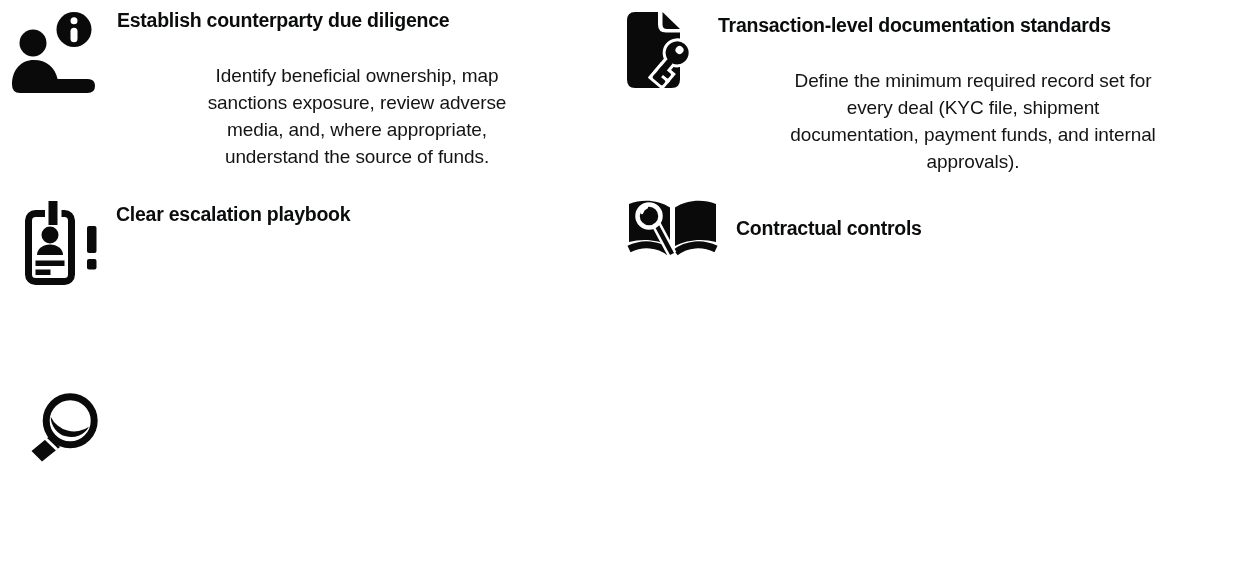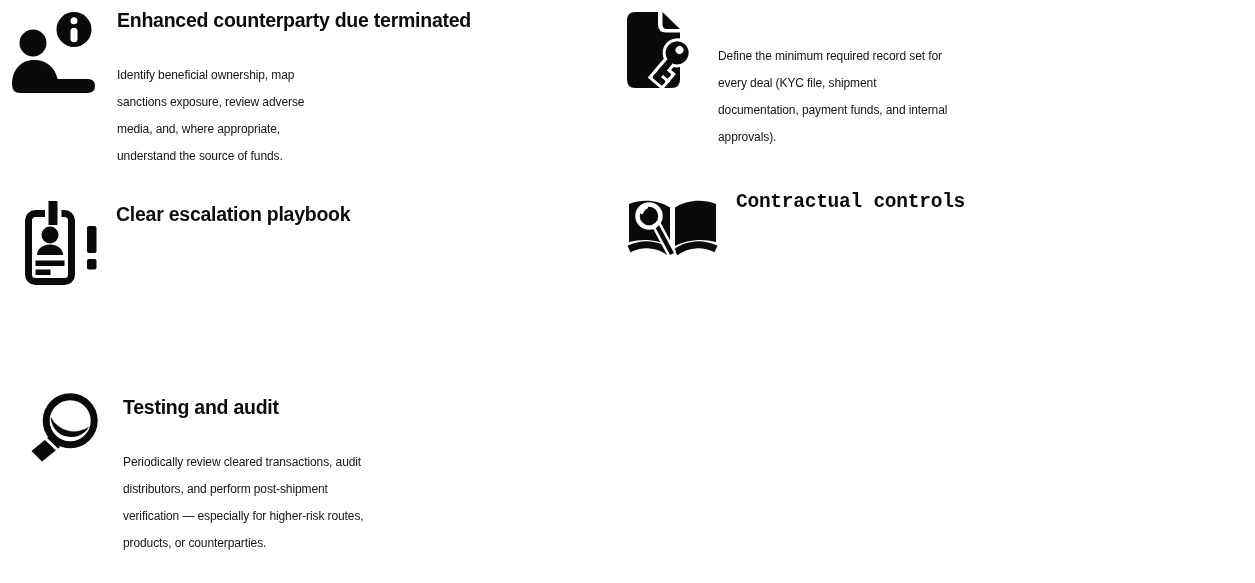--- a/index.html
+++ b/index.html
@@ -9,53 +9,53 @@
   }
   .item{position:absolute;inset:0;}
   .icon{position:absolute;display:block;}
   .icon svg{display:block;width:100%;height:100%;fill:#0a0a0a;}
   .text{position:absolute;}
   .text h3{
     margin:0;font-size:19.5px;line-height:24px;font-weight:700;
     letter-spacing:-0.25px;color:#0b0c0d;
   }
   .text p{
-    margin:30px 0 0 0;font-size:12px;line-height:27px;font-weight:400;
-    letter-spacing:-0.1px;color:#131416;white-space:pre-line;
+    margin:30px 0 0 0;font-size:19px;line-height:27px;font-weight:400;
+    letter-spacing:-0.1px;color:#131416;white-space:pre-line;text-align:center;
   }
   
   .i1{left:11px;top:11px;width:84px;height:83px;}
   .i2{left:626px;top:11px;width:73px;height:82px;}
   .i3{left:24px;top:200px;width:74px;height:86px;}
   .i4{left:627px;top:198px;width:91px;height:62px;}
   .i5{left:30px;top:391px;width:69px;height:71px;}
   .t1{left:117px;top:8px;width:480px;}
   .t2{left:718px;top:13px;width:510px;}
   .t3{left:116px;top:202px;width:490px;}
-  .t4{left:736px;top:190px;width:500px;font-family:Liberation Mono, monospace;}
+  .t4{left:736px;top:216px;width:500px;}
   .t5{left:123px;top:395px;width:525px;}
 </style>
 </head>
 <body>
 
 <div class="canvas">
 
   <section class="item">
     <span class="icon i1">
       <svg viewBox="0 0 84 83" xmlns="http://www.w3.org/2000/svg">
         <circle cx="63" cy="18.5" r="17.5"></circle>
         <circle cx="63" cy="9.8" r="3.5" fill="#fff"></circle>
         <rect x="59.5" y="16.8" width="7" height="14.4" rx="3.5" fill="#fff"></rect>
         <circle cx="22" cy="32" r="17.5" fill="#fff"></circle>
         <circle cx="22" cy="32" r="13.5"></circle>
         <path d="M23 49 C9.5 49 1 59.5 1 73.5 Q1 82 9 82 L76.5 82 Q84 82 84 75 Q84 68 76.8 68 L46.6 68 C44.2 56.5 35.5 49 23 49 Z"></path>
       </svg>
     </span>
     <div class="text t1">
-      <h3>Enhanced counterparty due terminated</h3>
+      <h3>Establish counterparty due diligence</h3>
       <p>Identify beneficial ownership, map
 sanctions exposure, review adverse
 media, and, where appropriate,
 understand the source of funds.</p>
     </div>
   </section>
 
   <section class="item">
     <span class="icon i2">
       <svg viewBox="0 0 73 82" xmlns="http://www.w3.org/2000/svg">
@@ -70,20 +70,21 @@
         <g transform="rotate(40 46 48)">
           <circle cx="46" cy="40" r="11.5"></circle>
           <circle cx="46" cy="36.3" r="4" fill="#fff"></circle>
           <rect x="42.6" y="50" width="6.8" height="24" rx="2"></rect>
           <rect x="42.6" y="60" width="13" height="6" rx="1.5"></rect>
           <rect x="42.6" y="69" width="13" height="6" rx="1.5"></rect>
         </g>
       </svg>
     </span>
     <div class="text t2">
+      <h3>Transaction-level documentation standards</h3>
       <p>Define the minimum required record set for
 every deal (KYC file, shipment
 documentation, payment funds, and internal
 approvals).</p>
     </div>
   </section>
 
   <section class="item">
     <span class="icon i3">
       <svg viewBox="0 0 74 86" xmlns="http://www.w3.org/2000/svg">
@@ -123,22 +124,15 @@
 
   <section class="item">
     <span class="icon i5">
       <svg viewBox="0 0 69 71" xmlns="http://www.w3.org/2000/svg">
         <path d="M19 45.5 L30 56 L12 70.5 L1.5 60 Z"></path>
         <line x1="15" y1="47" x2="27" y2="58.5" stroke="#fff" stroke-width="3"></line>
         <circle cx="40.2" cy="29.8" r="24" fill="#fff" stroke="#0a0a0a" stroke-width="7"></circle>
         <path d="M20.7 25.7 A20.5 20.5 0 0 0 59 35.7 A26 26 0 0 1 20.7 25.7 Z"></path>
       </svg>
     </span>
-    <div class="text t5">
-      <h3>Testing and audit</h3>
-      <p>Periodically review cleared transactions, audit
-distributors, and perform post-shipment
-verification — especially for higher-risk routes,
-products, or counterparties.</p>
-    </div>
   </section>
 
 </div>
 
 </body></html>

